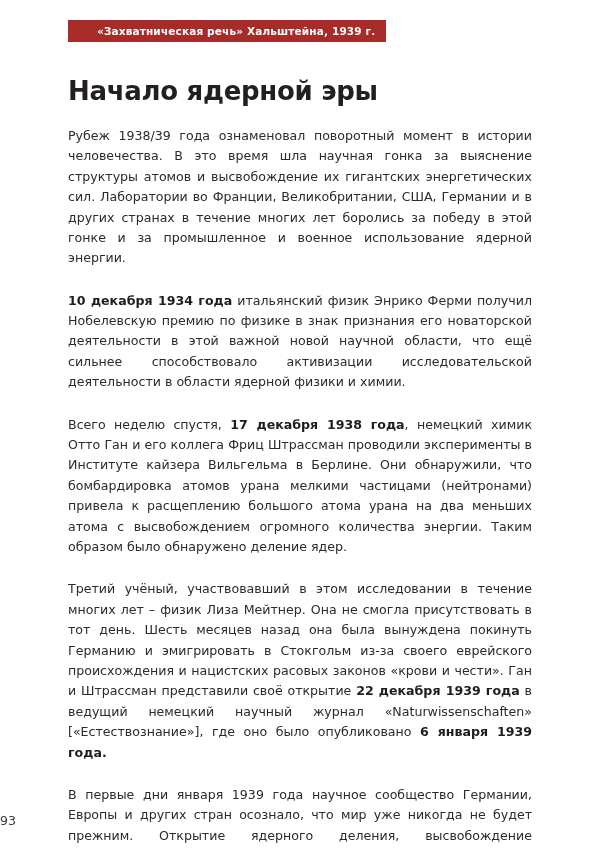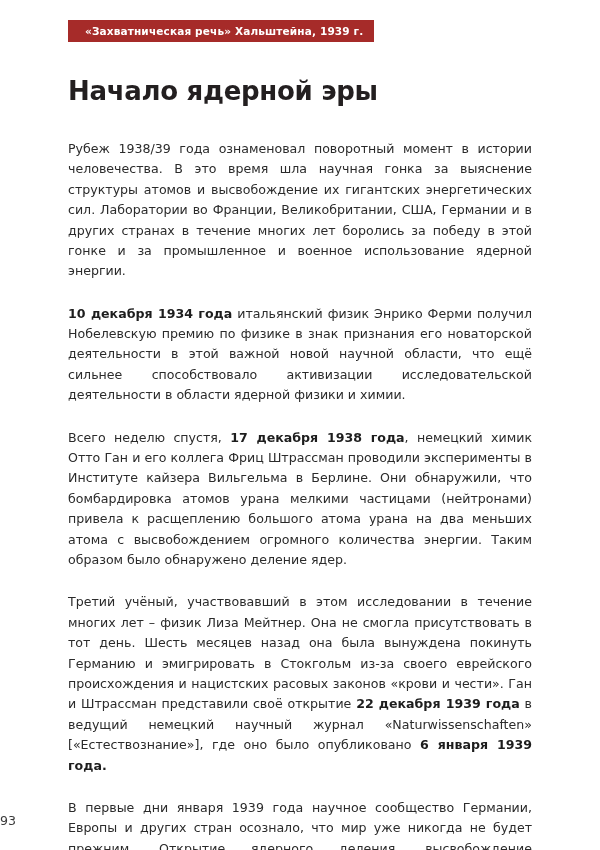--- a/index.html
+++ b/index.html
@@ -24,21 +24,21 @@
   .banner-row {
     padding: 20px 0 0 68px;
   }
   .banner {
     display: inline-block;
     background: #a62b29;
     color: #ffffff;
     font-size: 10.5px;
     font-weight: bold;
     letter-spacing: 0.15px;
-    padding: 5px 11px 5px 17px;
+    padding: 5px 11px 5px 29px;
     line-height: 1.15;
     white-space: nowrap;
   }
   .content {
     padding: 0 68px 0 68px;
     width: 600px;
   }
   h1.doc-title {
     font-size: 26px;
     font-weight: bold;
@@ -50,21 +50,21 @@
   p.para {
     font-size: 12.6px;
     line-height: 1.62;
     color: #2b2b2b;
     text-align: justify;
     margin: 22px 0 0 0;
     -webkit-hyphens: none;
     hyphens: none;
   }
   p.para:first-of-type {
-    margin-top: 32px;
+    margin-top: 19px;
   }
   p.para b {
     font-weight: bold;
     color: #1d1d1d;
   }
   .page-number {
     position: absolute;
     left: 0;
     right: 0;
     bottom: 22px;

